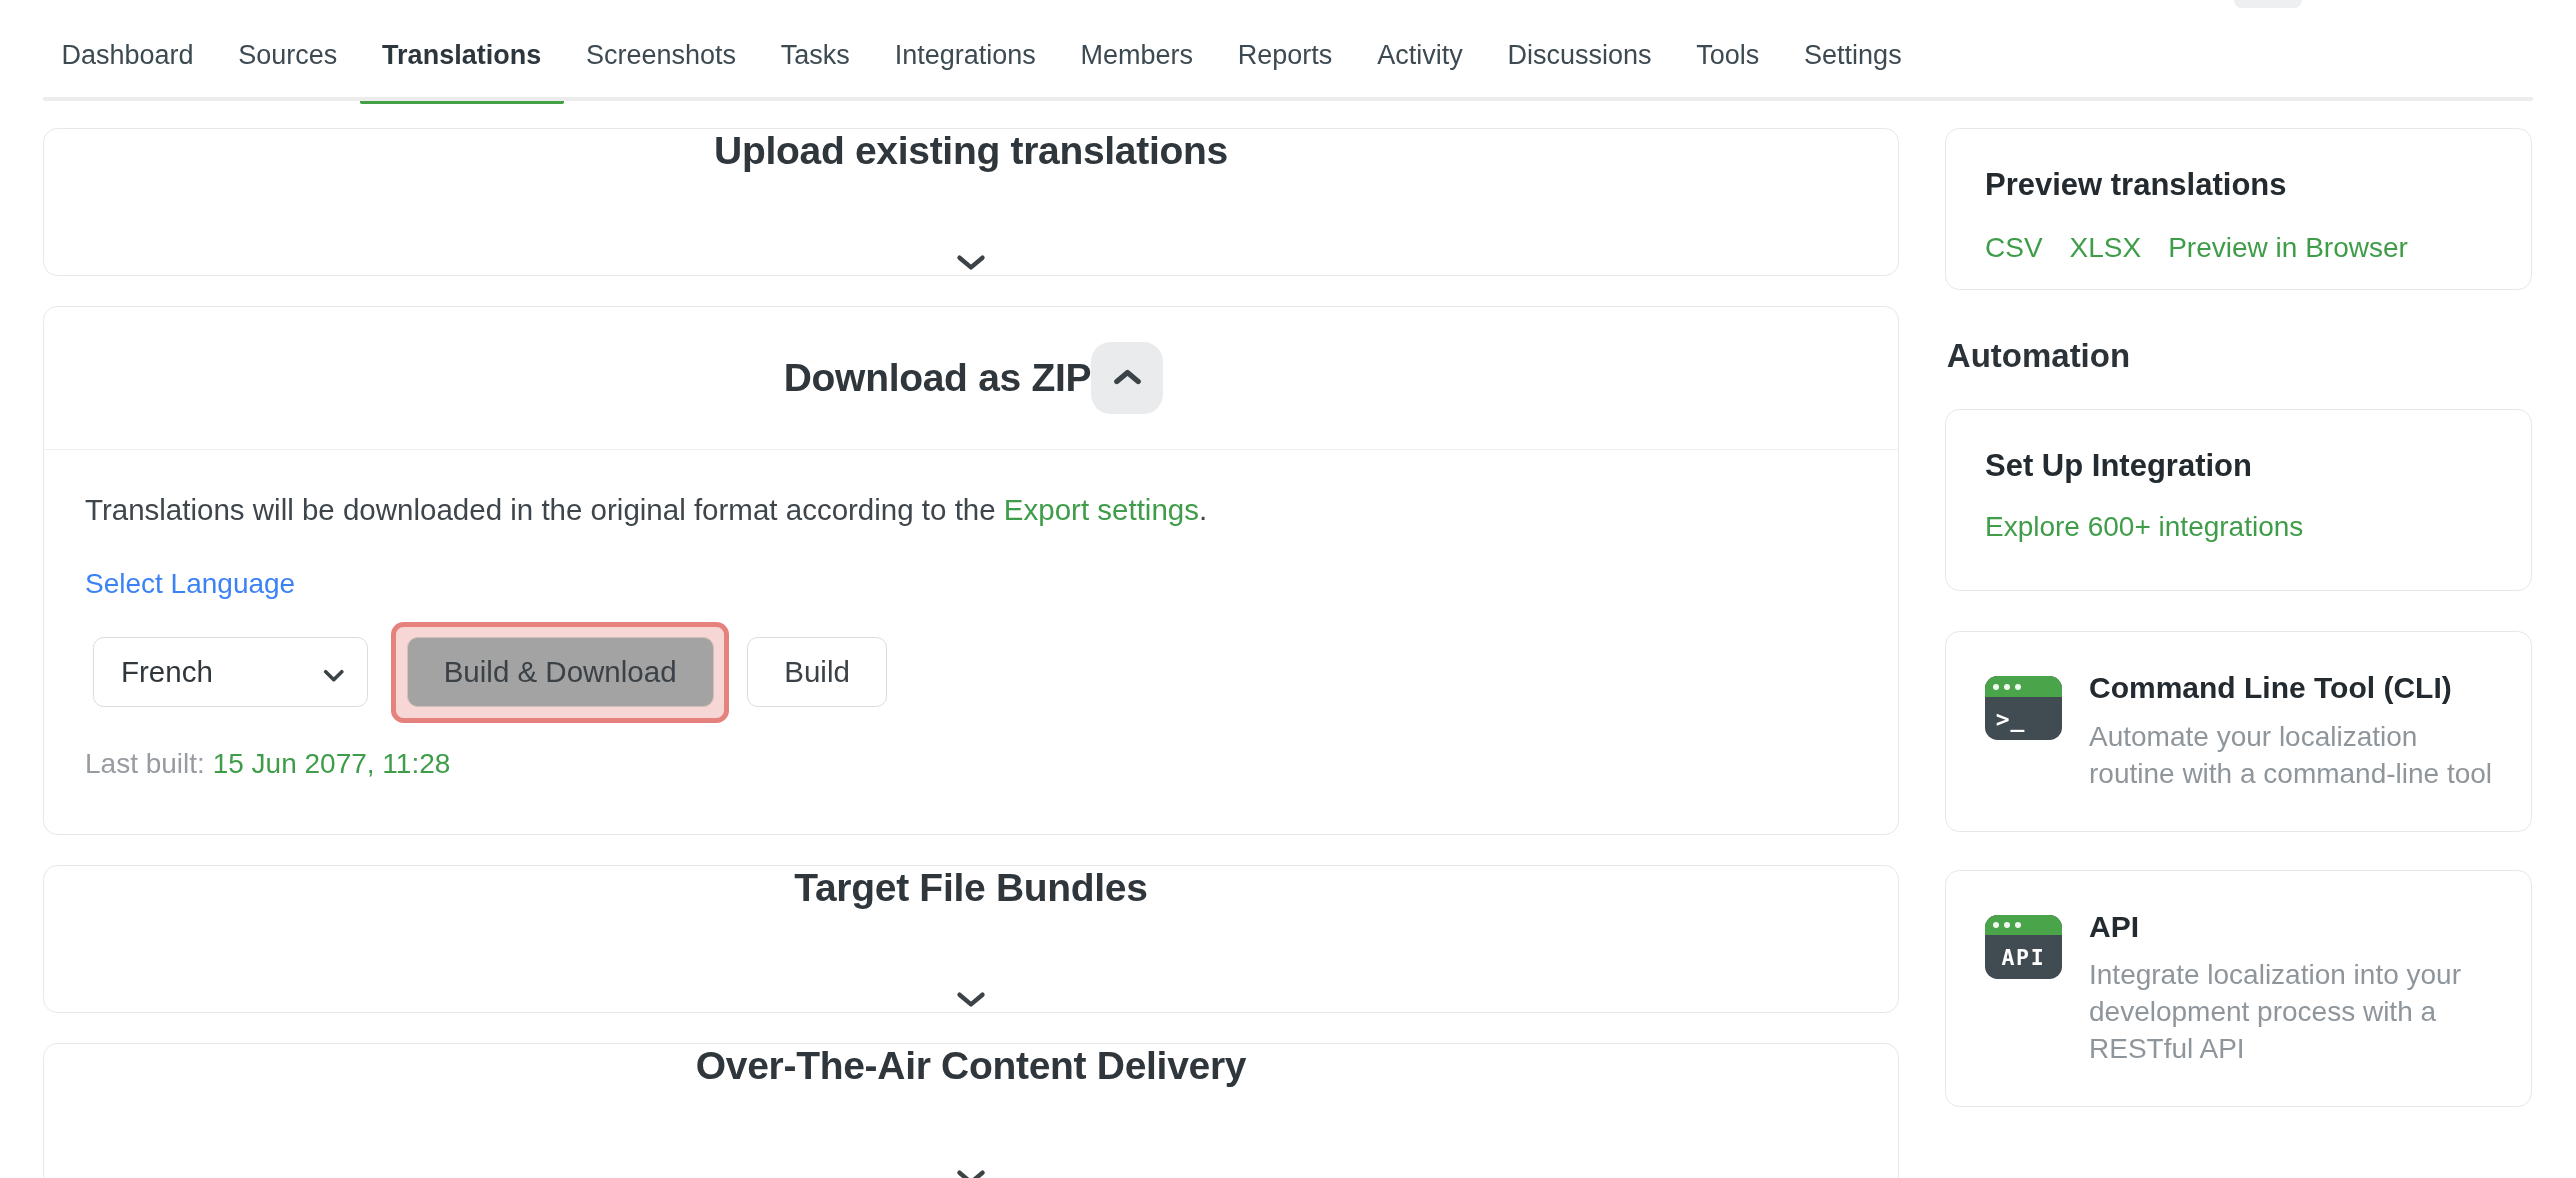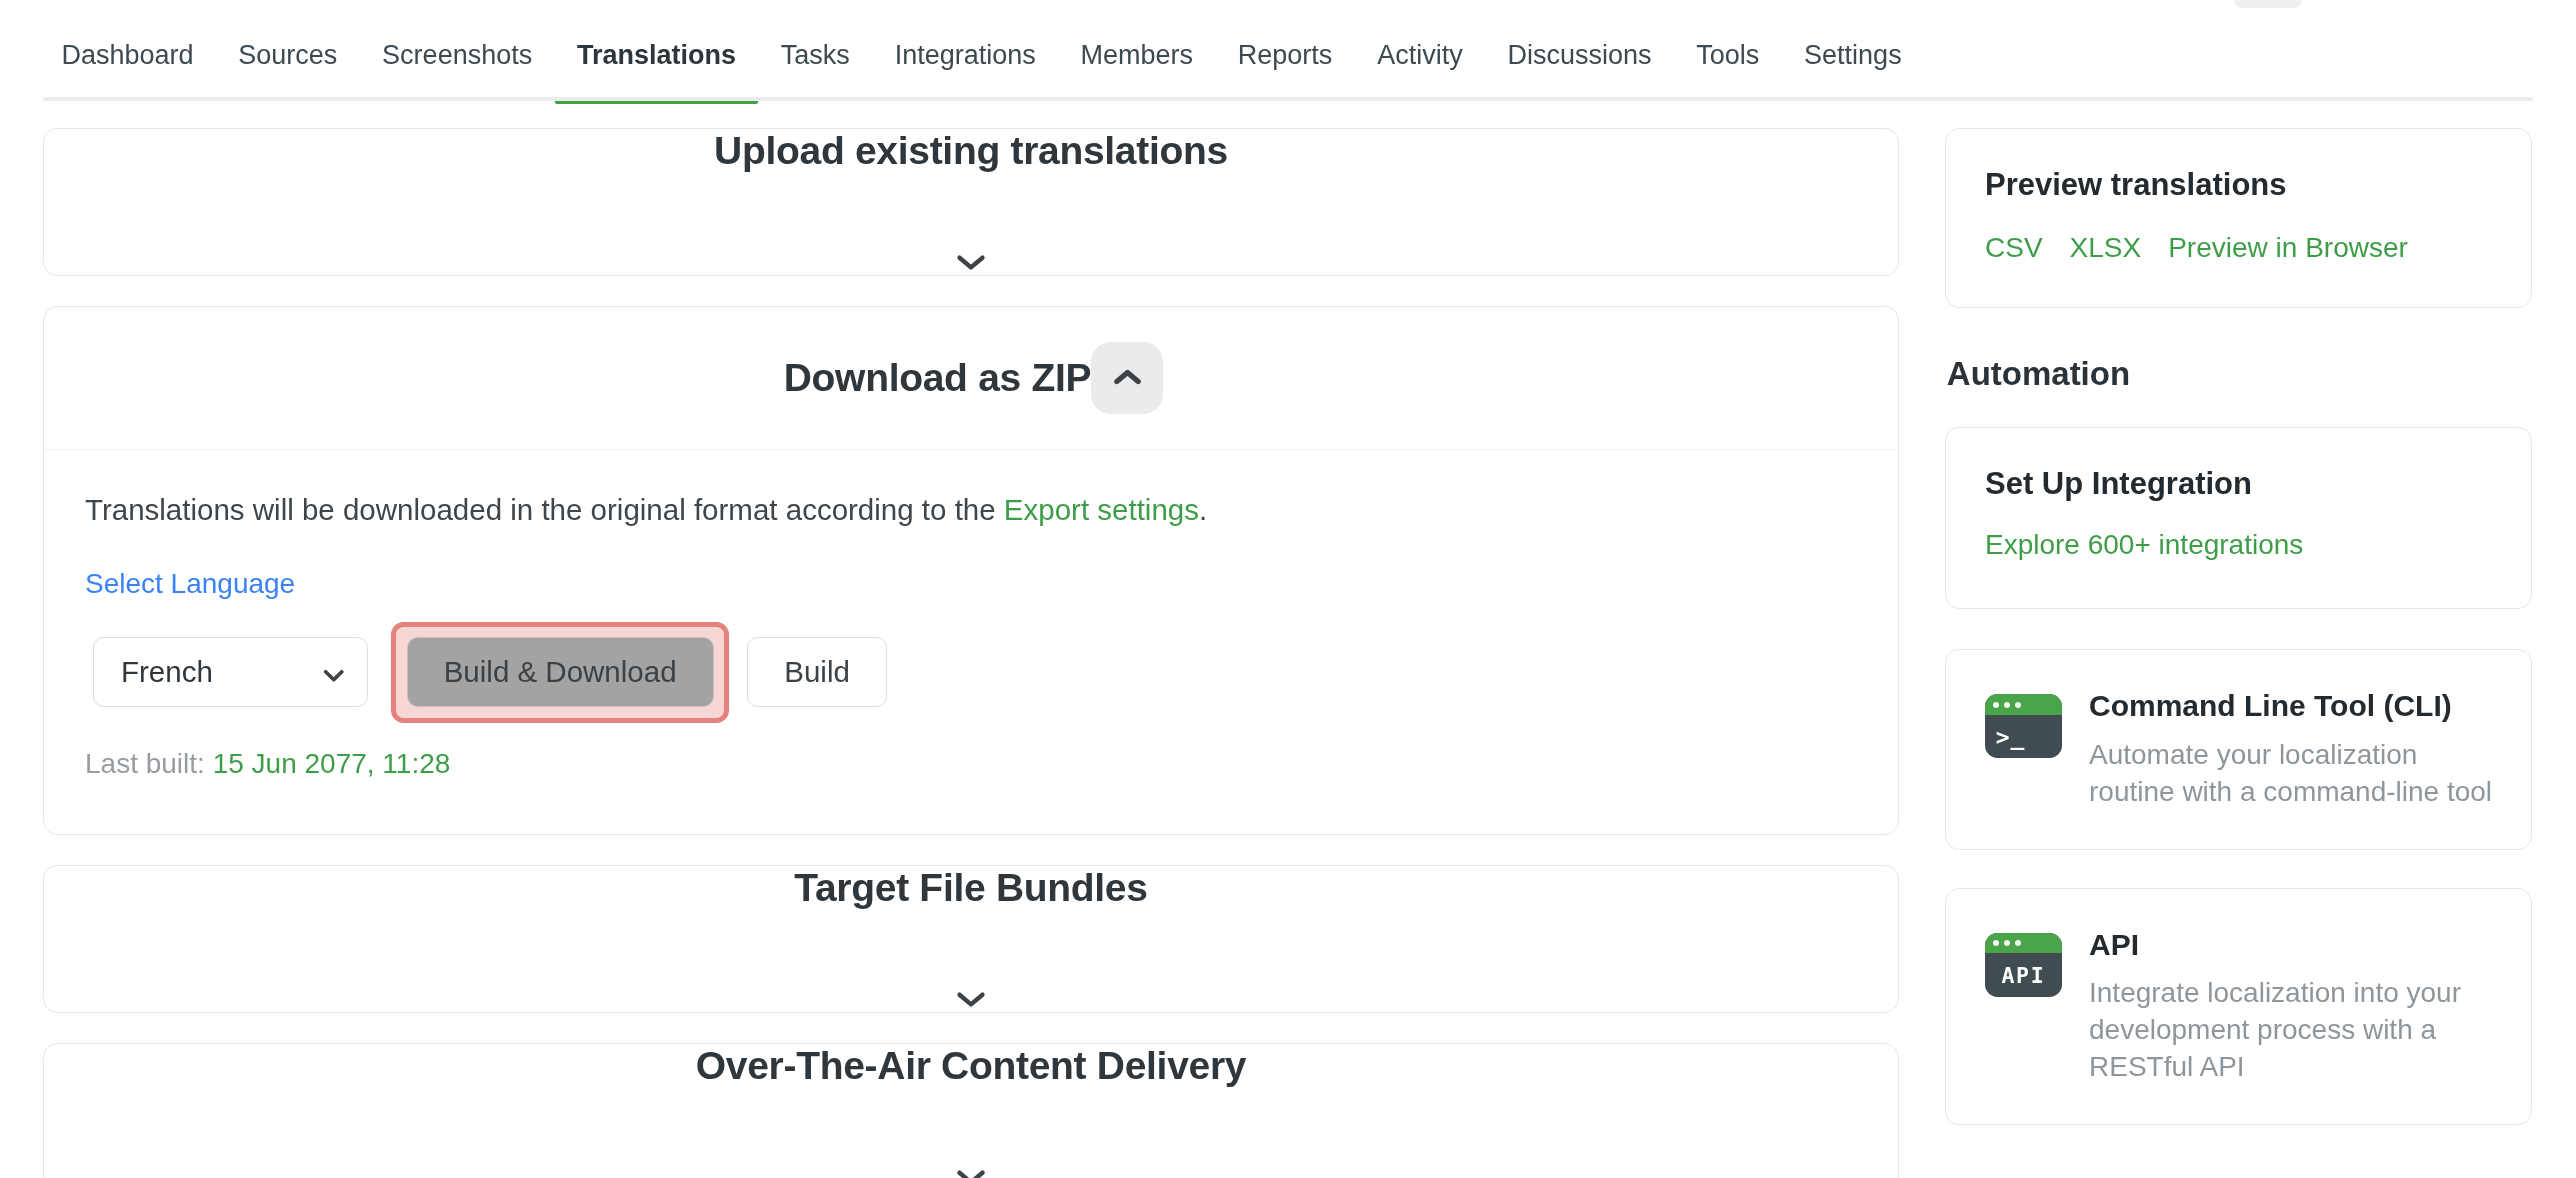--- a/index.html
+++ b/index.html
@@ -49,21 +49,21 @@
     border:1.8px solid #d8dcde; border-radius:10.7px; cursor:pointer;
     font-family:"Liberation Sans", sans-serif; }
   .btn.build-download { background:#a3a3a3; border-color:#d2bebd; }
   .btn.build { margin-left:18px; }
   .last-built { margin-top:25px; font-size:28px; }
   .last-built .lbl { color:#969ca1; }
   .last-built .val { color:#3f9d49; cursor:pointer; }
 
   
   .sidebar { position:absolute; left:1945px; top:128px; width:587px; }
-  .preview-card { padding:38px 39px 43px 39px; margin-bottom:0; }
+  .preview-card { padding:38px 39px 25px 39px; margin-bottom:0; }
   .side-title { font-size:31px; font-weight:700; color:#242b30; }
   .preview-links { margin-top:29px; display:flex; gap:27px; }
   .side-link { font-size:28px; color:#3f9d49; cursor:pointer; white-space:nowrap; }
   .automation-heading { margin:47px 0 34px 1.8px; font-size:33px; font-weight:700; color:#2b3238; }
   .integration-card { padding:38px 39px 47px 39px; margin-bottom:40px; }
   .integration-card .side-link { display:inline-block; margin-top:27px; }
 
   .tool-card { display:flex; align-items:flex-start; gap:27px; padding:39px 36px 39px 39px; }
   .tool-card.cli { margin-bottom:38px; min-height:179px; }
   .tool-card.api { min-height:218px; }
@@ -79,22 +79,22 @@
   .tool-text { flex:1; }
   .tool-title { font-size:30px; font-weight:700; color:#242b30; }
   .tool-desc { margin-top:12.5px; font-size:28px; line-height:37px; color:#8e969c; max-width:420px; }
 </style>
 </head>
 <body>
 
 <nav class="topnav">
   <div class="nav-item">Dashboard</div>
   <div class="nav-item">Sources</div>
+  <div class="nav-item active">Translations</div>
   <div class="nav-item">Screenshots</div>
-  <div class="nav-item active">Translations</div>
   <div class="nav-item">Tasks</div>
   <div class="nav-item">Integrations</div>
   <div class="nav-item">Members</div>
   <div class="nav-item">Reports</div>
   <div class="nav-item">Activity</div>
   <div class="nav-item">Discussions</div>
   <div class="nav-item">Tools</div>
   <div class="nav-item">Settings</div>
 </nav>
 <div class="topnav-border"></div>

